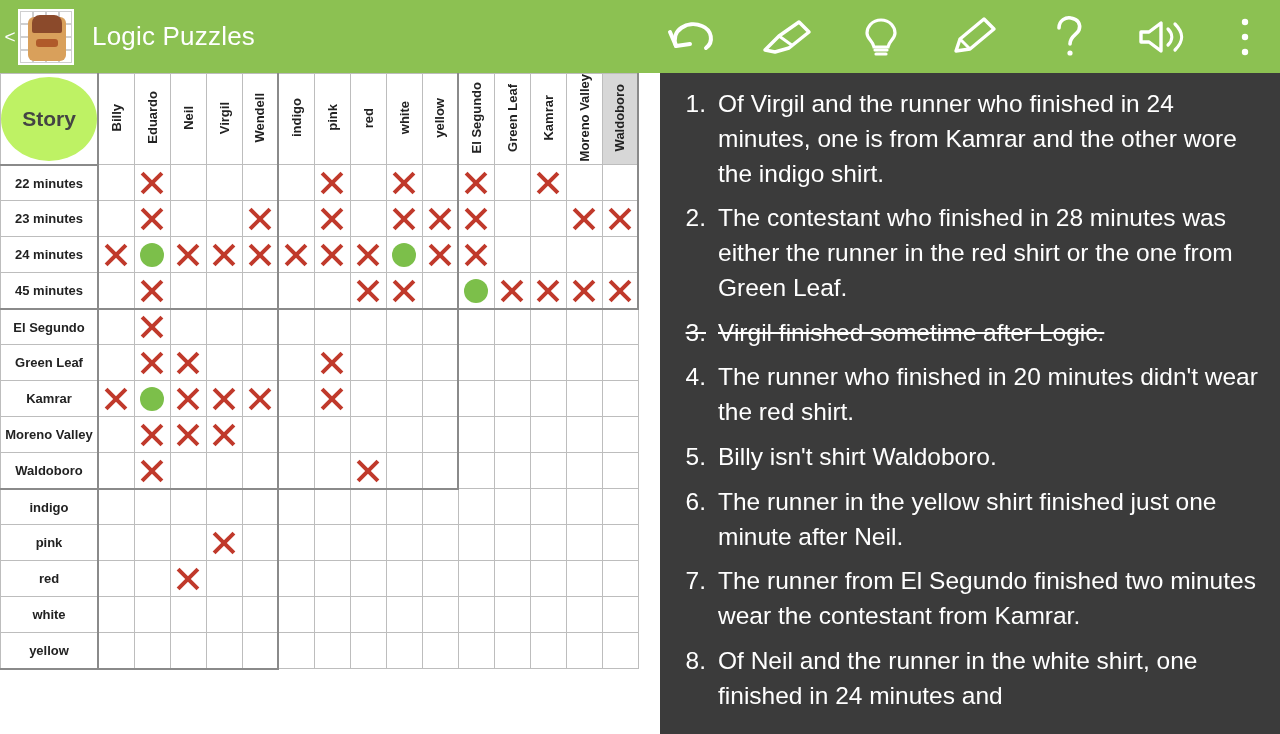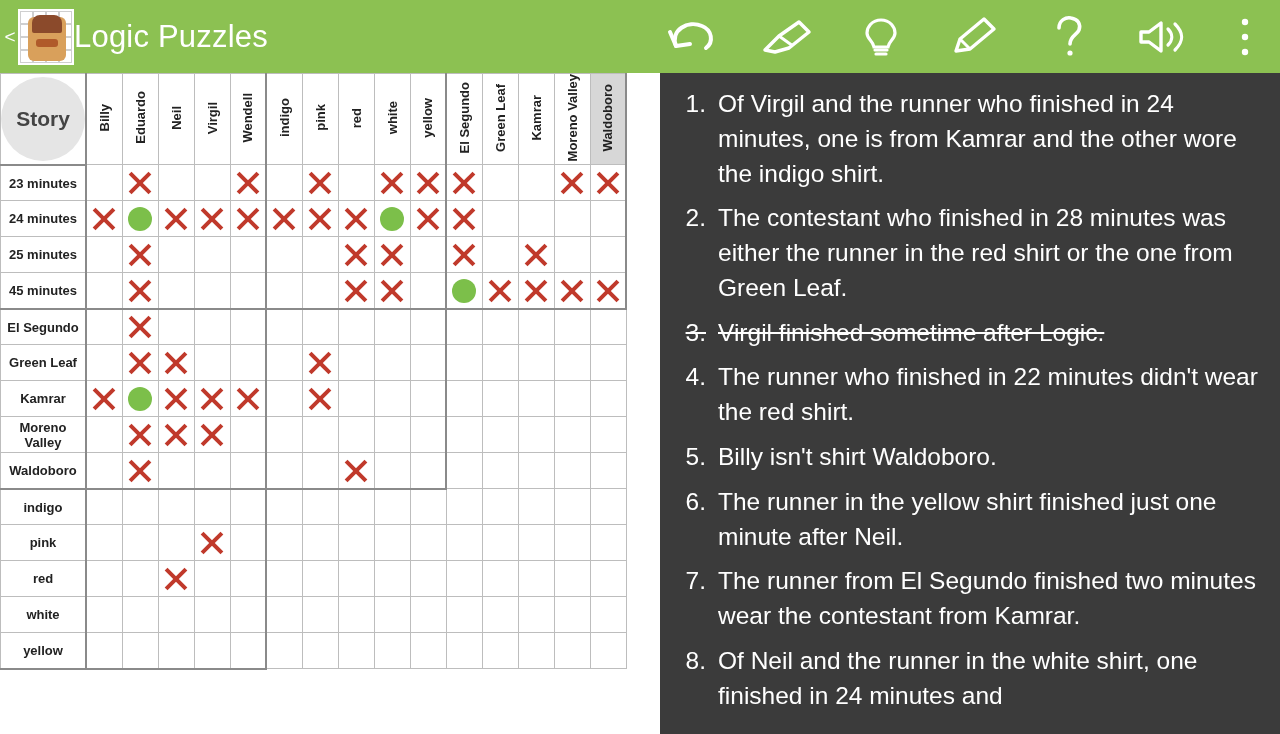--- a/index.html
+++ b/index.html
@@ -50,21 +50,22 @@
   #app-logo .face::before {
     content: ""; position: absolute; left: 4px; top: -2px;
     width: 30px; height: 18px; background: #8b4a2b; border-radius: 8px 8px 2px 2px;
   }
   #app-logo .face::after {
     content: ""; position: absolute; left: 8px; top: 22px;
     width: 22px; height: 8px; background: #b05a2a; border-radius: 3px;
   }
   #app-title {
     color: #ffffff;
-    font-size: 31px;
+    font-size: 26px;
+    margin-left: 18px;
     white-space: nowrap;
     letter-spacing: 0.2px;
   }
   #toolbar {
     margin-left: auto;
     display: flex;
     align-items: center;
     height: 73px;
   }
   .tool {
@@ -104,23 +105,23 @@
   td.blank, th.blank { border: none; background: transparent; }
   
   .story-cell {
     width: 110px; height: 110px;
     background: #16a085;
     border: 1px solid #bdbdbd;
     vertical-align: middle;
     text-align: center;
   }
   .story-circle {
-    width: 84px; height: 84px;
+    width: 96px; height: 84px;
     border-radius: 50%;
-    background: #e5e5e5;
+    background: #bef264;
     margin: 0 auto;
     display: flex; align-items: center; justify-content: center;
     font-size: 21px; color: #444;
   }
   th.vhead {
     height: 110px;
     vertical-align: bottom;
     padding-bottom: 6px;
     font-size: 13px;
     font-weight: bold;
@@ -287,20 +288,48 @@
 
         <th class="vhead"><span>El Segundo</span></th>
         <th class="vhead"><span>Green Leaf</span></th>
         <th class="vhead"><span>Kamrar</span></th>
         <th class="vhead"><span>Moreno Valley</span></th>
         <th class="vhead selected sep-right"><span>Waldoboro</span></th>
       </tr>
     </thead>
     <tbody id="grid-body">
         <tr>
+          <th class="rowhead sep-right">22 minutes</th>
+          <td class=""></td>
+          <td class="">
+            <span class="mark-x"></span>
+          </td>
+          <td class=""></td>
+          <td class=""></td>
+          <td class="sep-right"></td>
+          <td class=""></td>
+          <td class="">
+            <span class="mark-x"></span>
+          </td>
+          <td class=""></td>
+          <td class="">
+            <span class="mark-x"></span>
+          </td>
+          <td class="sep-right"></td>
+          <td class="">
+            <span class="mark-x"></span>
+          </td>
+          <td class=""></td>
+          <td class="">
+            <span class="mark-x"></span>
+          </td>
+          <td class=""></td>
+          <td class="sep-right"></td>
+        </tr>
+        <tr>
           <th class="rowhead sep-right">23 minutes</th>
           <td class=""></td>
           <td class="">
             <span class="mark-x"></span>
           </td>
           <td class=""></td>
           <td class=""></td>
           <td class="sep-right">
             <span class="mark-x"></span>
           </td>
@@ -357,48 +386,20 @@
             <span class="mark-o"></span>
           </td>
           <td class="sep-right">
             <span class="mark-x"></span>
           </td>
           <td class="">
             <span class="mark-x"></span>
           </td>
           <td class=""></td>
           <td class=""></td>
-          <td class=""></td>
-          <td class="sep-right"></td>
-        </tr>
-        <tr>
-          <th class="rowhead sep-right">25 minutes</th>
-          <td class=""></td>
-          <td class="">
-            <span class="mark-x"></span>
-          </td>
-          <td class=""></td>
-          <td class=""></td>
-          <td class="sep-right"></td>
-          <td class=""></td>
-          <td class=""></td>
-          <td class="">
-            <span class="mark-x"></span>
-          </td>
-          <td class="">
-            <span class="mark-x"></span>
-          </td>
-          <td class="sep-right"></td>
-          <td class="">
-            <span class="mark-x"></span>
-          </td>
-          <td class=""></td>
-          <td class="">
-            <span class="mark-x"></span>
-          </td>
           <td class=""></td>
           <td class="sep-right"></td>
         </tr>
         <tr>
           <th class="rowhead sep-right sep-bottom">45 minutes</th>
           <td class="sep-bottom"></td>
           <td class="sep-bottom">
             <span class="mark-x"></span>
           </td>
           <td class="sep-bottom"></td>
@@ -656,21 +657,21 @@
       <li>
         <span class="num">2.</span>
         <span class="txt">The contestant who finished in 28 minutes was either the runner in the red shirt or the one from Green Leaf.</span>
       </li>
       <li class="done">
         <span class="num">3.</span>
         <span class="txt">Virgil finished sometime after Logic.</span>
       </li>
       <li>
         <span class="num">4.</span>
-        <span class="txt">The runner who finished in 22 minutes didn't wear the red shirt.</span>
+        <span class="txt">The runner who finished in 20 minutes didn't wear the red shirt.</span>
       </li>
       <li>
         <span class="num">5.</span>
         <span class="txt">Billy isn't shirt Waldoboro.</span>
       </li>
       <li>
         <span class="num">6.</span>
         <span class="txt">The runner in the yellow shirt finished just one minute after Neil.</span>
       </li>
       <li>

